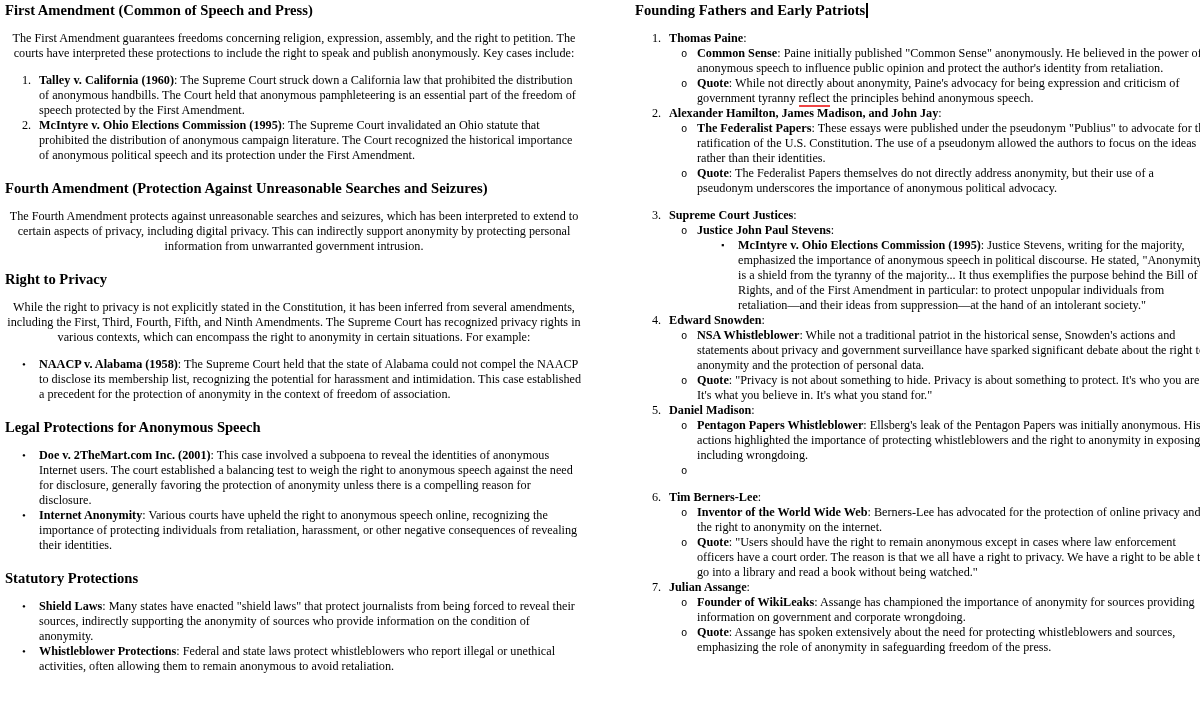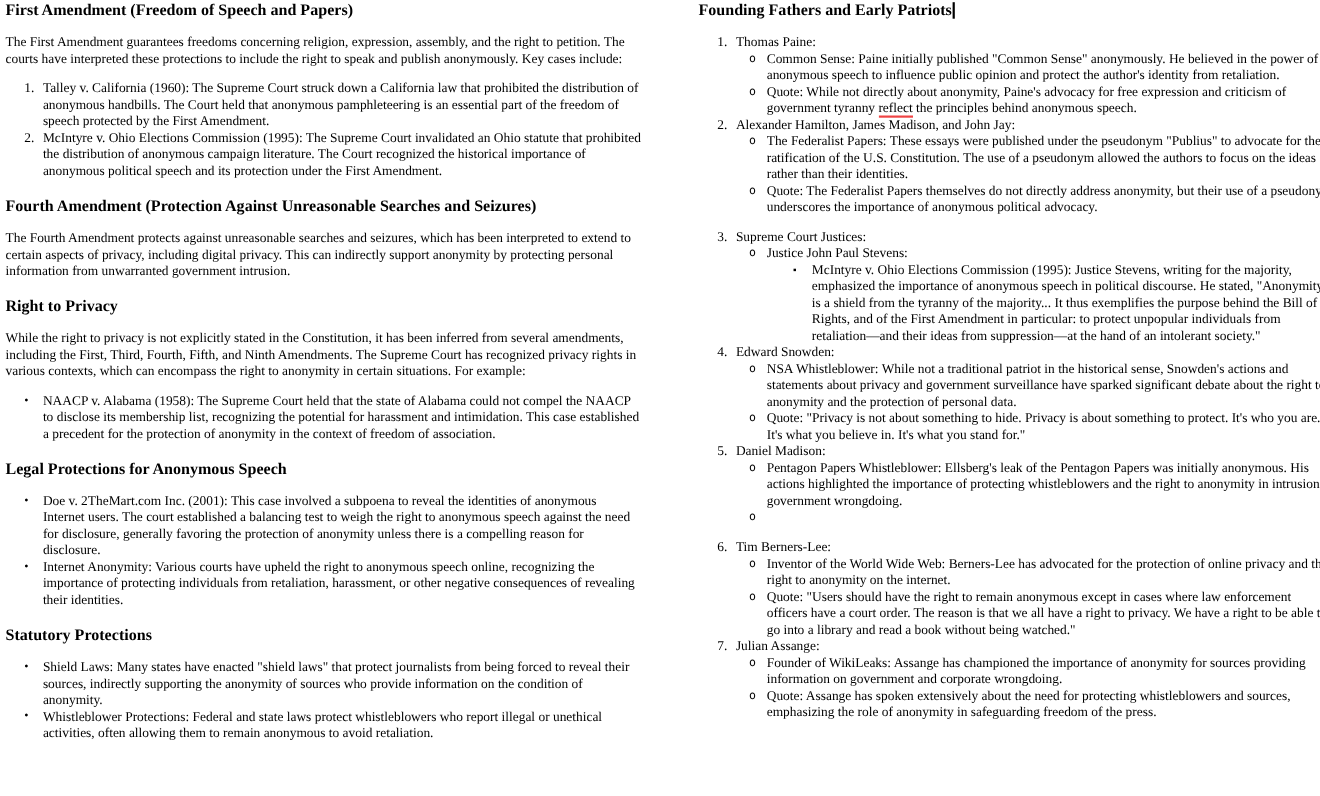--- a/index.html
+++ b/index.html
@@ -15,47 +15,47 @@
   .doc-column { width: 578px; flex: none; }
   .doc-column + .doc-column { margin-left: 52px; }
   .heading {
     font-weight: bold;
     font-size: 14.6px;
     line-height: 17px;
     margin: 17px 0 12px 0;
     white-space: nowrap;
   }
   .doc-column > .heading:first-child { margin-top: 0; }
-  .paragraph { margin: 0 0 12px 0; }
+  .paragraph { margin: 0 0 12px 0; text-align: center; }
   .list { margin: 0 0 12px 0; }
   .li { display: flex; }
   .marker { flex: none; }
   .lvl1 > .marker { margin-left: 17px; width: 17px; }
   .lvl2 > .marker { margin-left: 46px; width: 16px; }
   .lvl3 > .marker { margin-left: 86px; width: 17px; }
   .marker.circle { font-size: 10.5px; font-family: "DejaVu Sans Mono", monospace; }
   .marker.square { font-size: 9px; }
   .marker.bullet { font-size: 11px; }
   .content { flex: 1 1 auto; }
-  .term { font-weight: normal; }
+  .term { font-weight: bold; }
   .caret {
     display: inline-block;
     width: 1.5px; height: 15px;
     background: #000;
     vertical-align: -3px;
     margin-left: 1px;
   }
   .gunder { border-bottom: 2px solid #ef4444; padding-bottom: 0px; }
 </style>
 </head>
 <body>
 
 <div class="doc-surface">
   <div class="doc-column">
-      <div class="heading"><span>First Amendment (Freedom of Speech and Papers)</span></div>
+      <div class="heading"><span>First Amendment (Common of Speech and Press)</span></div>
       <div class="paragraph">The First Amendment guarantees freedoms concerning religion, expression, assembly, and the right to petition. The courts have interpreted these protections to include the right to speak and publish anonymously. Key cases include:</div>
       <div class="list">
         <div class="li lvl1">
           <span class="marker decimal">1.</span>
           <div class="content"><span class="term">Talley v. California (1960)</span><span>: The Supreme Court struck down a California law that prohibited the distribution of anonymous handbills. The Court held that anonymous pamphleteering is an essential part of the freedom of speech protected by the First Amendment.</span></div>
         </div>
         <div class="li lvl1">
           <span class="marker decimal">2.</span>
           <div class="content"><span class="term">McIntyre v. Ohio Elections Commission (1995)</span><span>: The Supreme Court invalidated an Ohio statute that prohibited the distribution of anonymous campaign literature. The Court recognized the historical importance of anonymous political speech and its protection under the First Amendment.</span></div>
         </div>
@@ -99,21 +99,21 @@
         <div class="li lvl1">
           <span class="marker decimal">1.</span>
           <div class="content"><span class="term">Thomas Paine</span><span>:</span></div>
         </div>
         <div class="li lvl2">
           <span class="marker circle">o</span>
           <div class="content"><span class="term">Common Sense</span><span>: Paine initially published "Common Sense" anonymously. He believed in the power of anonymous speech to influence public opinion and protect the author's identity from retaliation.</span></div>
         </div>
         <div class="li lvl2">
           <span class="marker circle">o</span>
-          <div class="content"><span class="term">Quote</span><span>: While not directly about anonymity, Paine's advocacy for free expression and criticism of government tyranny </span><span class="gunder">reflect</span><span> the principles behind anonymous speech.</span></div>
+          <div class="content"><span class="term">Quote</span><span>: While not directly about anonymity, Paine's advocacy for being expression and criticism of government tyranny </span><span class="gunder">reflect</span><span> the principles behind anonymous speech.</span></div>
         </div>
         <div class="li lvl1">
           <span class="marker decimal">2.</span>
           <div class="content"><span class="term">Alexander Hamilton, James Madison, and John Jay</span><span>:</span></div>
         </div>
         <div class="li lvl2">
           <span class="marker circle">o</span>
           <div class="content"><span class="term">The Federalist Papers</span><span>: These essays were published under the pseudonym "Publius" to advocate for the ratification of the U.S. Constitution. The use of a pseudonym allowed the authors to focus on the ideas rather than their identities.</span></div>
         </div>
         <div class="li lvl2">
@@ -145,21 +145,21 @@
         <div class="li lvl2">
           <span class="marker circle">o</span>
           <div class="content"><span class="term">Quote</span><span>: "Privacy is not about something to hide. Privacy is about something to protect. It's who you are. It's what you believe in. It's what you stand for."</span></div>
         </div>
         <div class="li lvl1">
           <span class="marker decimal">5.</span>
           <div class="content"><span class="term">Daniel Madison</span><span>:</span></div>
         </div>
         <div class="li lvl2">
           <span class="marker circle">o</span>
-          <div class="content"><span class="term">Pentagon Papers Whistleblower</span><span>: Ellsberg's leak of the Pentagon Papers was initially anonymous. His actions highlighted the importance of protecting whistleblowers and the right to anonymity in intrusion government wrongdoing.</span></div>
+          <div class="content"><span class="term">Pentagon Papers Whistleblower</span><span>: Ellsberg's leak of the Pentagon Papers was initially anonymous. His actions highlighted the importance of protecting whistleblowers and the right to anonymity in exposing including wrongdoing.</span></div>
         </div>
         <div class="li lvl2">
           <span class="marker circle">o</span>
         </div>
       </div>
       <div class="list">
         <div class="li lvl1">
           <span class="marker decimal">6.</span>
           <div class="content"><span class="term">Tim Berners-Lee</span><span>:</span></div>
         </div>

